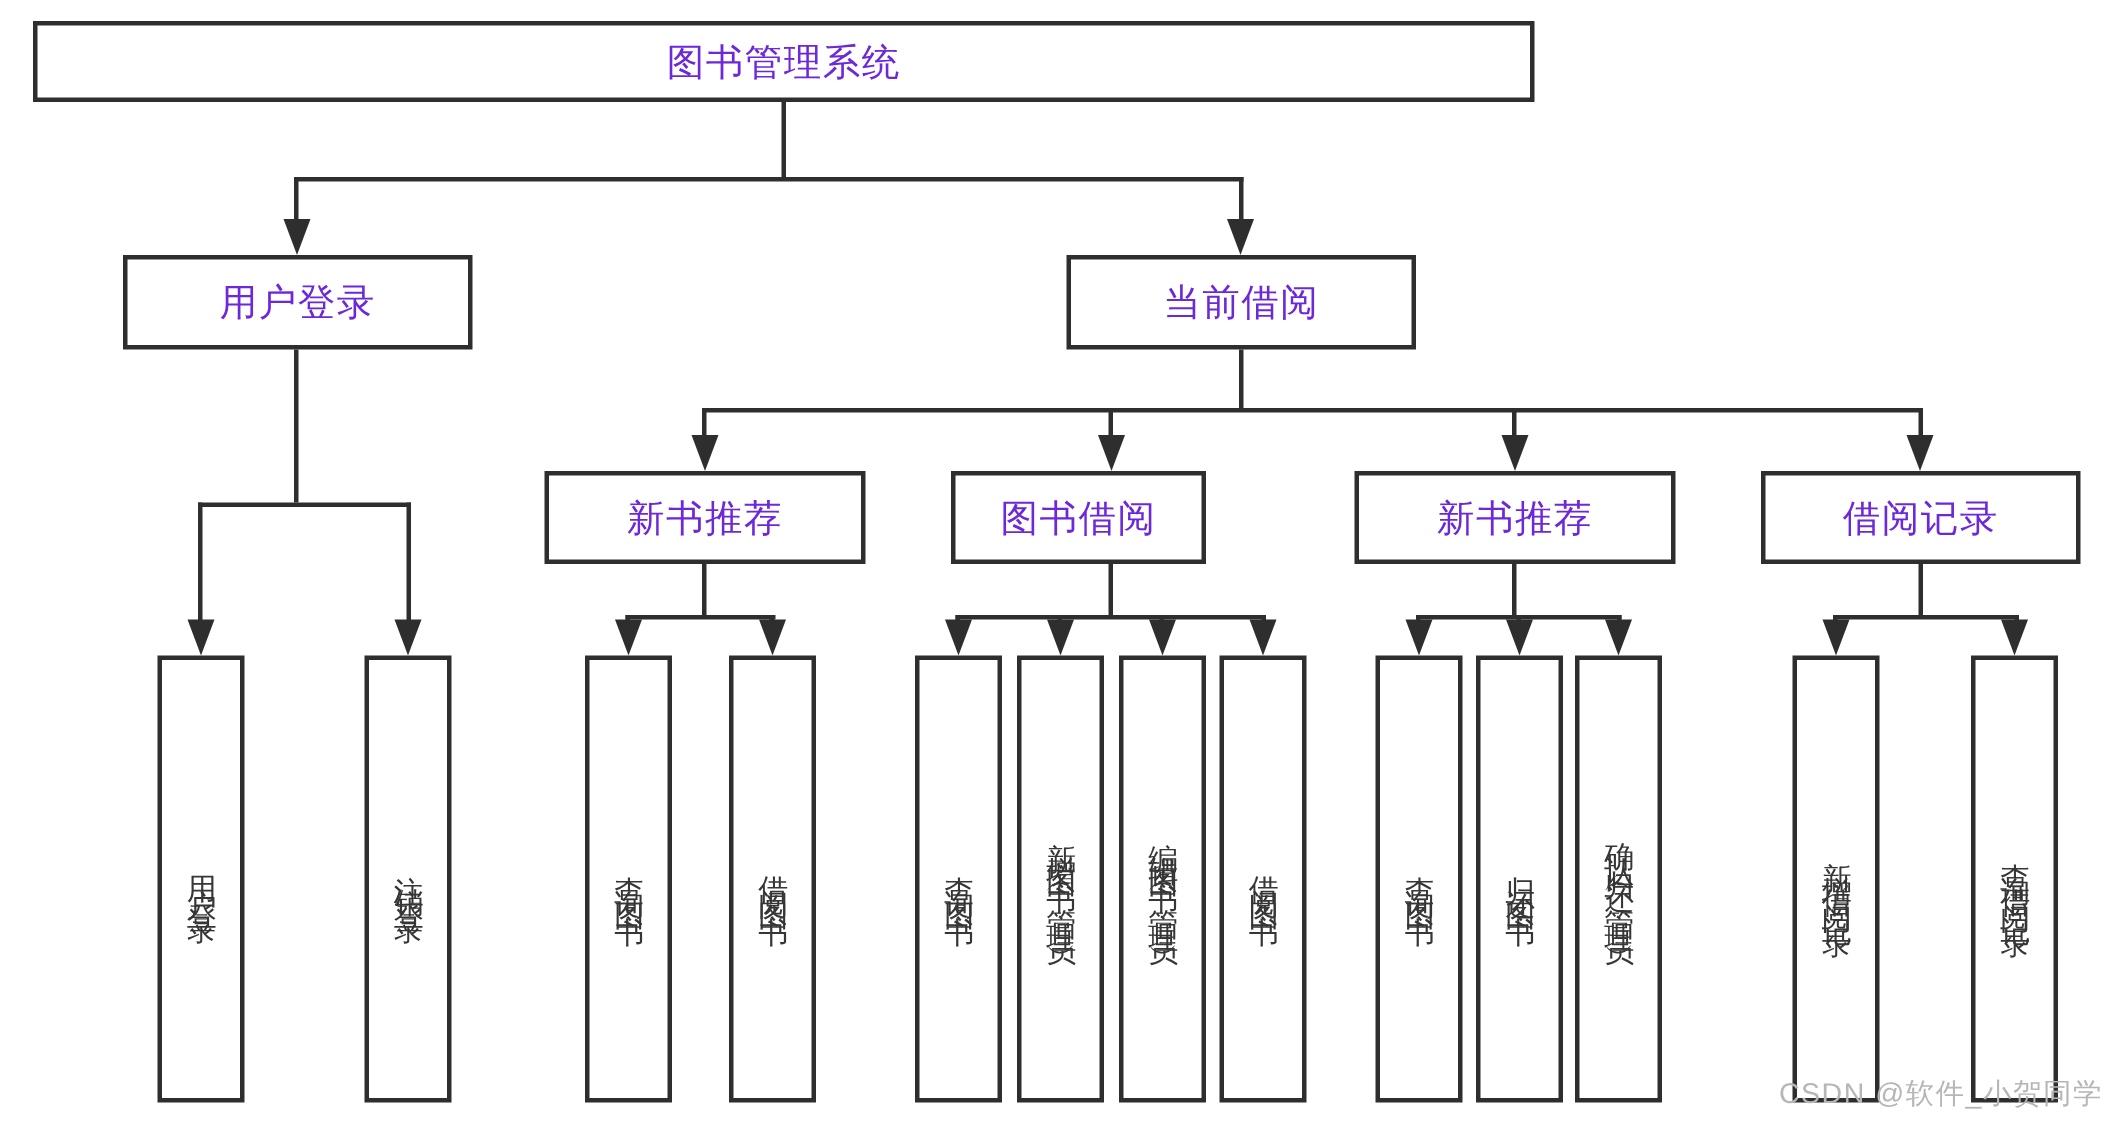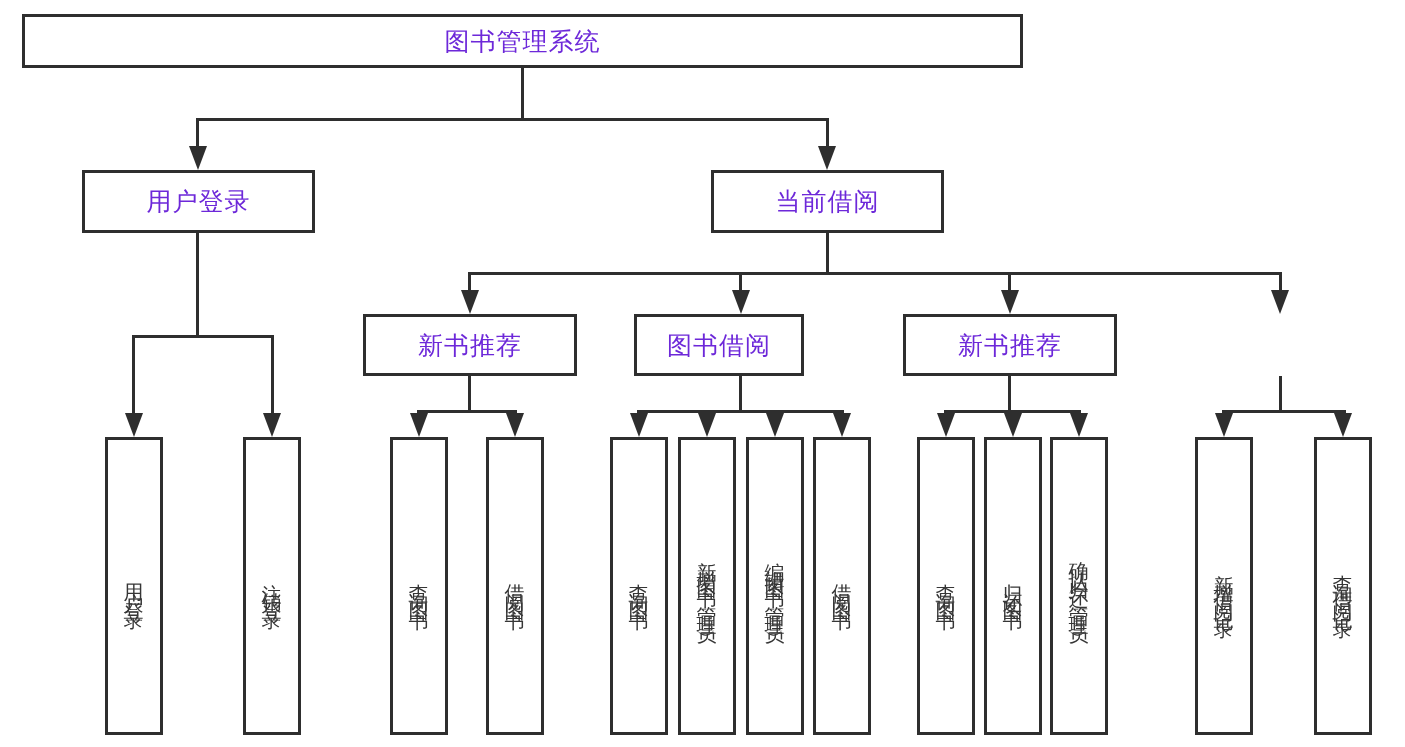--- a/index.html
+++ b/index.html
@@ -39,20 +39,21 @@
 <div id="stage">
 
   <div class="hbox" style="left:22px;top:14px;width:1001px;height:54px;">图书管理系统</div>
 
   <div class="hbox" style="left:82px;top:170px;width:233px;height:63px;">用户登录</div>
   <div class="hbox" style="left:711px;top:170px;width:233px;height:63px;">当前借阅</div>
 
   <div class="hbox" style="left:363px;top:314px;width:214px;height:62px;">新书推荐</div>
   <div class="hbox" style="left:634px;top:314px;width:170px;height:62px;">图书借阅</div>
   <div class="hbox" style="left:903px;top:314px;width:214px;height:62px;">新书推荐</div>
+  <div class="hbox" style="left:1174px;top:314px;width:213px;height:62px;">借阅记录</div>
 
   <div class="leaf" style="left:105px;">
       <span>用户登录</span>
     </div>
   <div class="leaf" style="left:243px;">
       <span>注销登录</span>
     </div>
   <div class="leaf" style="left:390px;">
       <span>查询图书</span>
     </div>
@@ -139,13 +140,14 @@
   <div class="lv" style="left:1078px;top:410px;height:8px;"></div>
   <div class="arrow" style="left:1070px;top:413px;"></div>
 
   <div class="lv" style="left:1279px;top:376px;height:34px;"></div>
   <div class="lh" style="left:1222px;top:410px;width:124px;"></div>
   <div class="lv" style="left:1222px;top:410px;height:8px;"></div>
   <div class="arrow" style="left:1215px;top:413px;"></div>
   <div class="lv" style="left:1343px;top:410px;height:8px;"></div>
   <div class="arrow" style="left:1334px;top:413px;"></div>
 
+  <div class="watermark">CSDN @软件_小贺同学</div>
 </div>
 
 </body></html>

